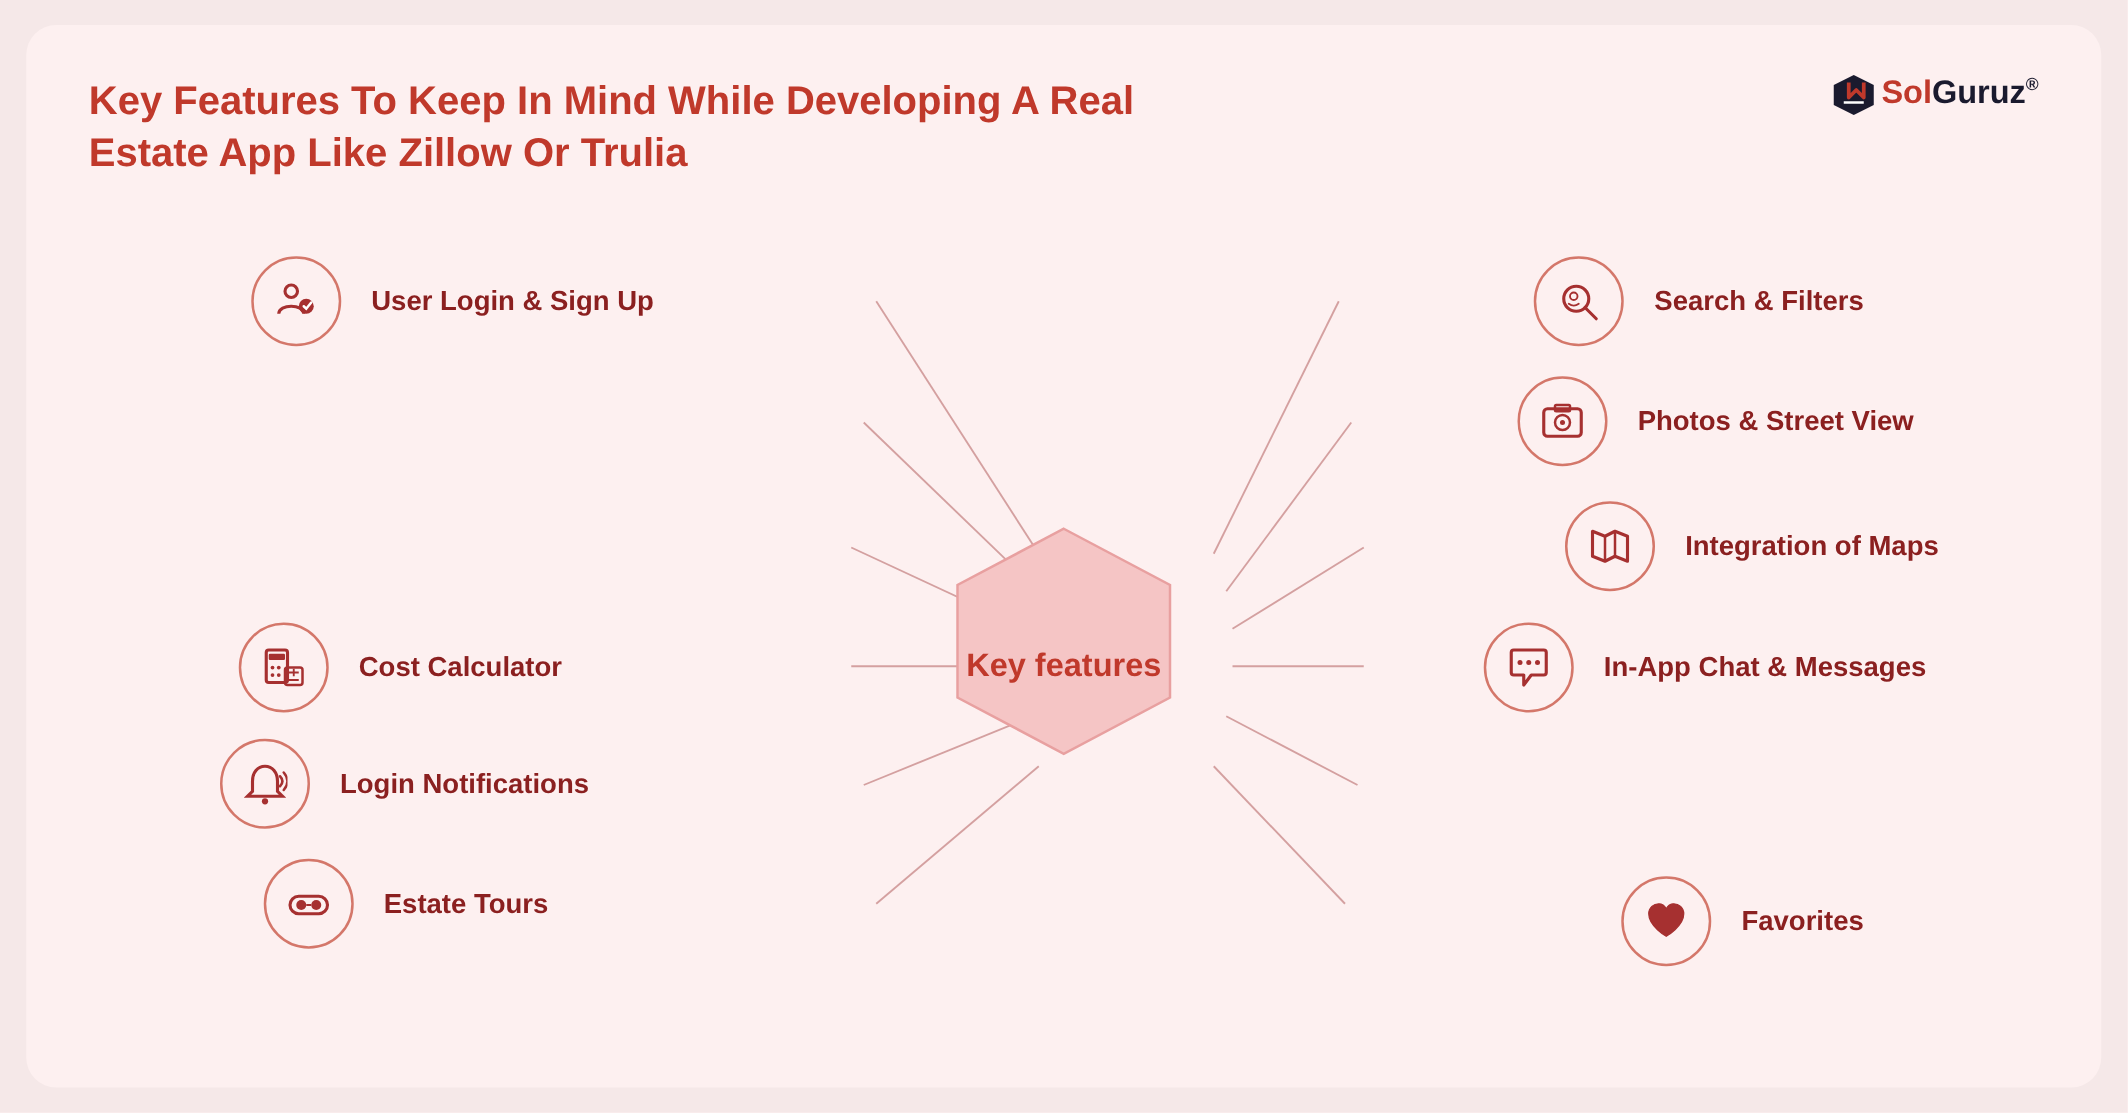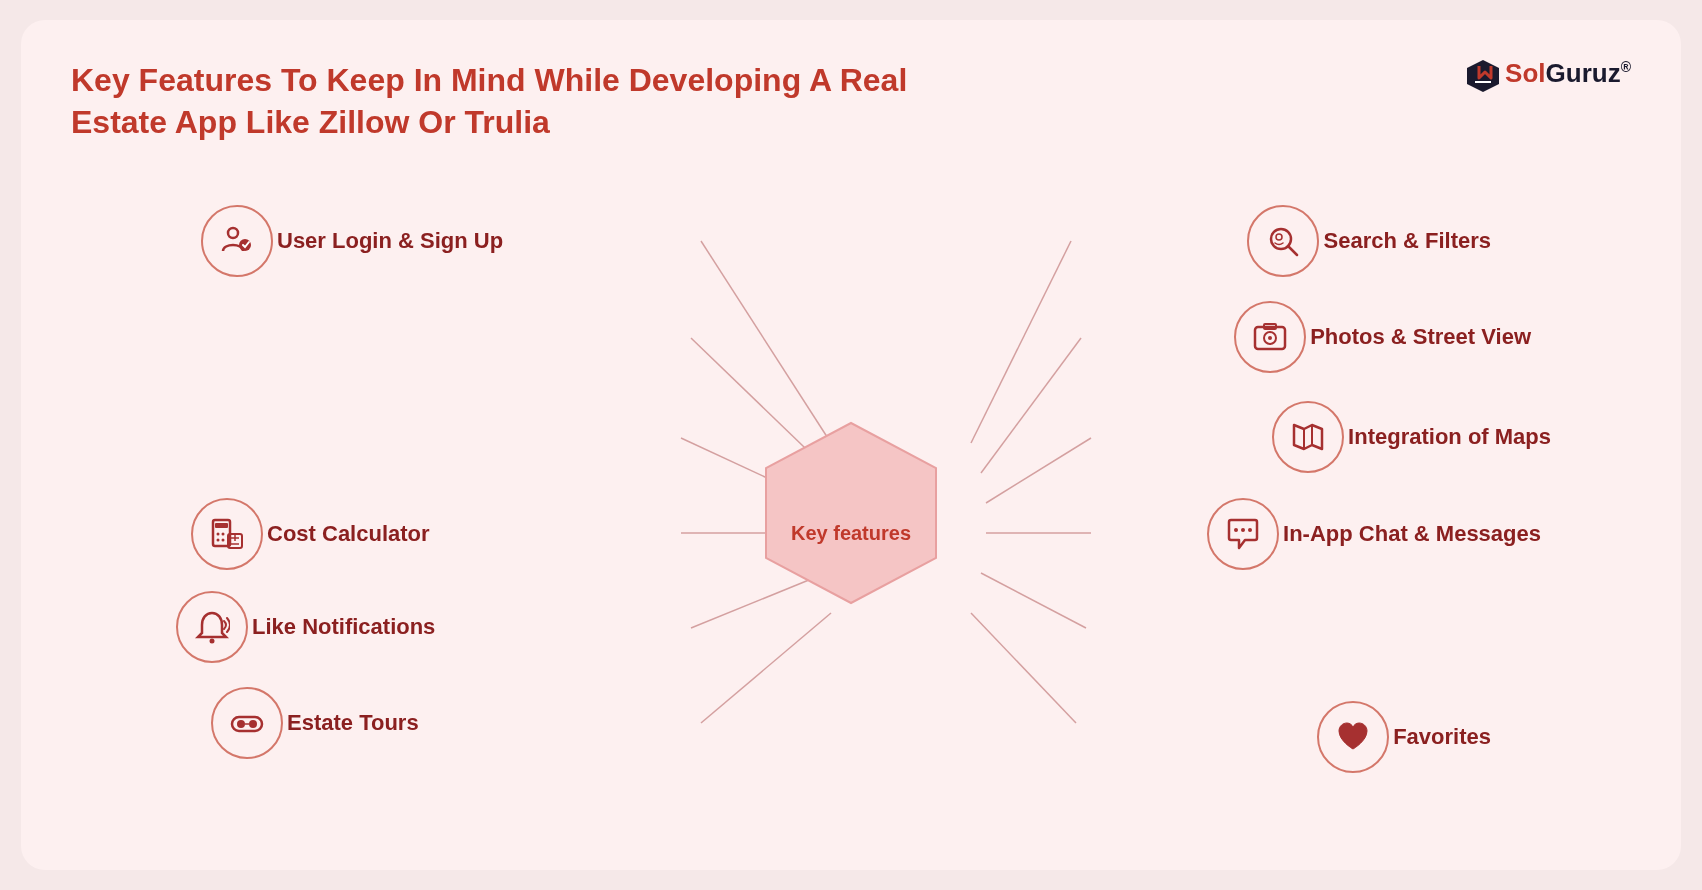--- a/index.html
+++ b/index.html
@@ -61,32 +61,32 @@
       justify-content: center;
     }
     .hexagon-shape {
       width: 200px;
       height: 200px;
     }
     .hex-text {
       position: absolute;
       text-align: center;
       color: #c0392b;
-      font-size: 20px;
+      font-size: 26px;
       font-weight: 700;
       line-height: 1.3;
       margin-top: 40px;
     }
 
     
     .feature {
       position: absolute;
       display: flex;
       align-items: center;
-      gap: 4px;
+      gap: 24px;
     }
     .feature.left {
       flex-direction: row-reverse;
     }
     .feature.right {
       flex-direction: row;
     }
 
     .feature-label {
       color: #8b2020;
@@ -210,21 +210,21 @@
 
           <rect x="19" y="18" width="14" height="14" rx="2" fill="none" stroke="#a63030" stroke-width="2"></rect>
           <line x1="22" y1="22" x2="30" y2="22" stroke="#a63030" stroke-width="1.5"></line>
           <line x1="26" y1="19" x2="26" y2="25" stroke="#a63030" stroke-width="1.5"></line>
           <line x1="22" y1="28" x2="30" y2="28" stroke="#a63030" stroke-width="1.5"></line>
         </svg>
       </div>
     </div>
 
     <div class="feature left" style="left:105px; top:418px;">
-      <div class="feature-label">Like Notifications</div>
+      <div class="feature-label">Login Notifications</div>
       <div class="icon-circle">
         <svg viewBox="0 0 36 36">
           <path d="M18 4 C12 4 8 9 8 16 L8 24 L4 28 L32 28 L28 24 L28 16 C28 9 24 4 18 4Z" fill="none" stroke="#a63030" stroke-width="2.5"></path>
           <circle cx="18" cy="32" r="2.5" fill="#a63030"></circle>
 
           <path d="M30 12 Q34 16 30 20" fill="none" stroke="#a63030" stroke-width="2" stroke-linecap="round"></path>
           <path d="M33 9 Q39 16 33 23" fill="none" stroke="#a63030" stroke-width="2" stroke-linecap="round"></path>
         </svg>
       </div>
     </div>

